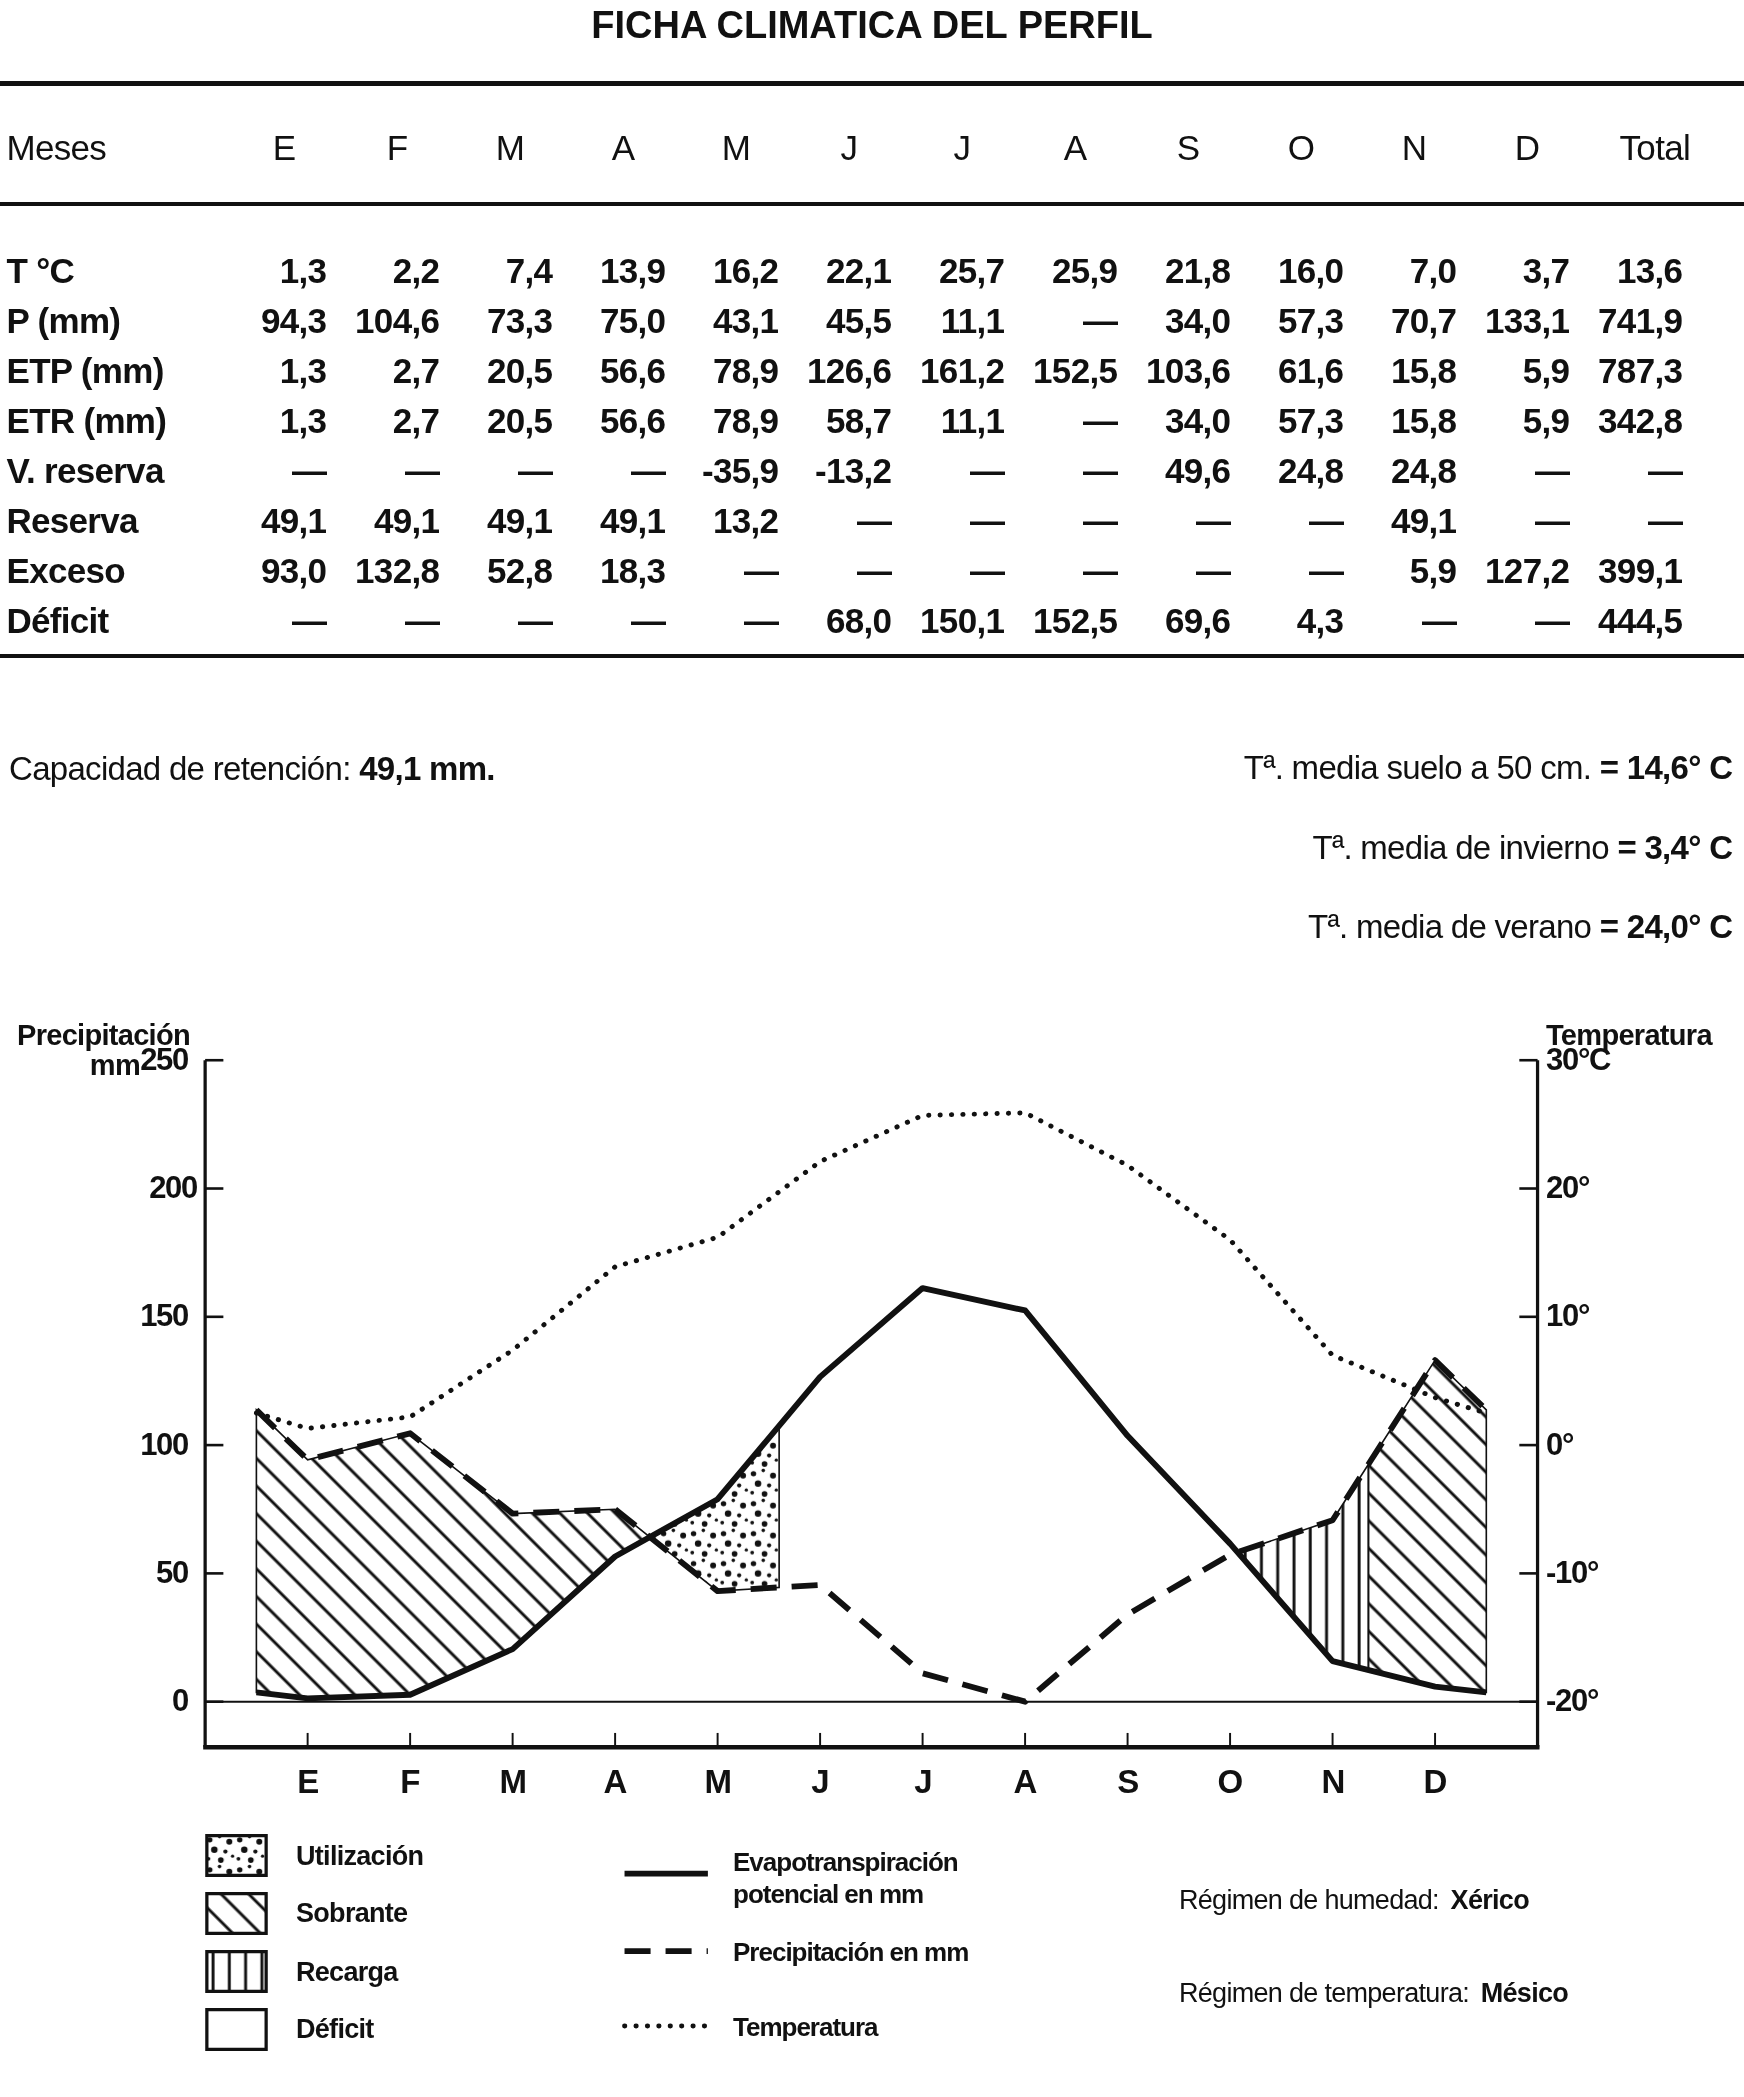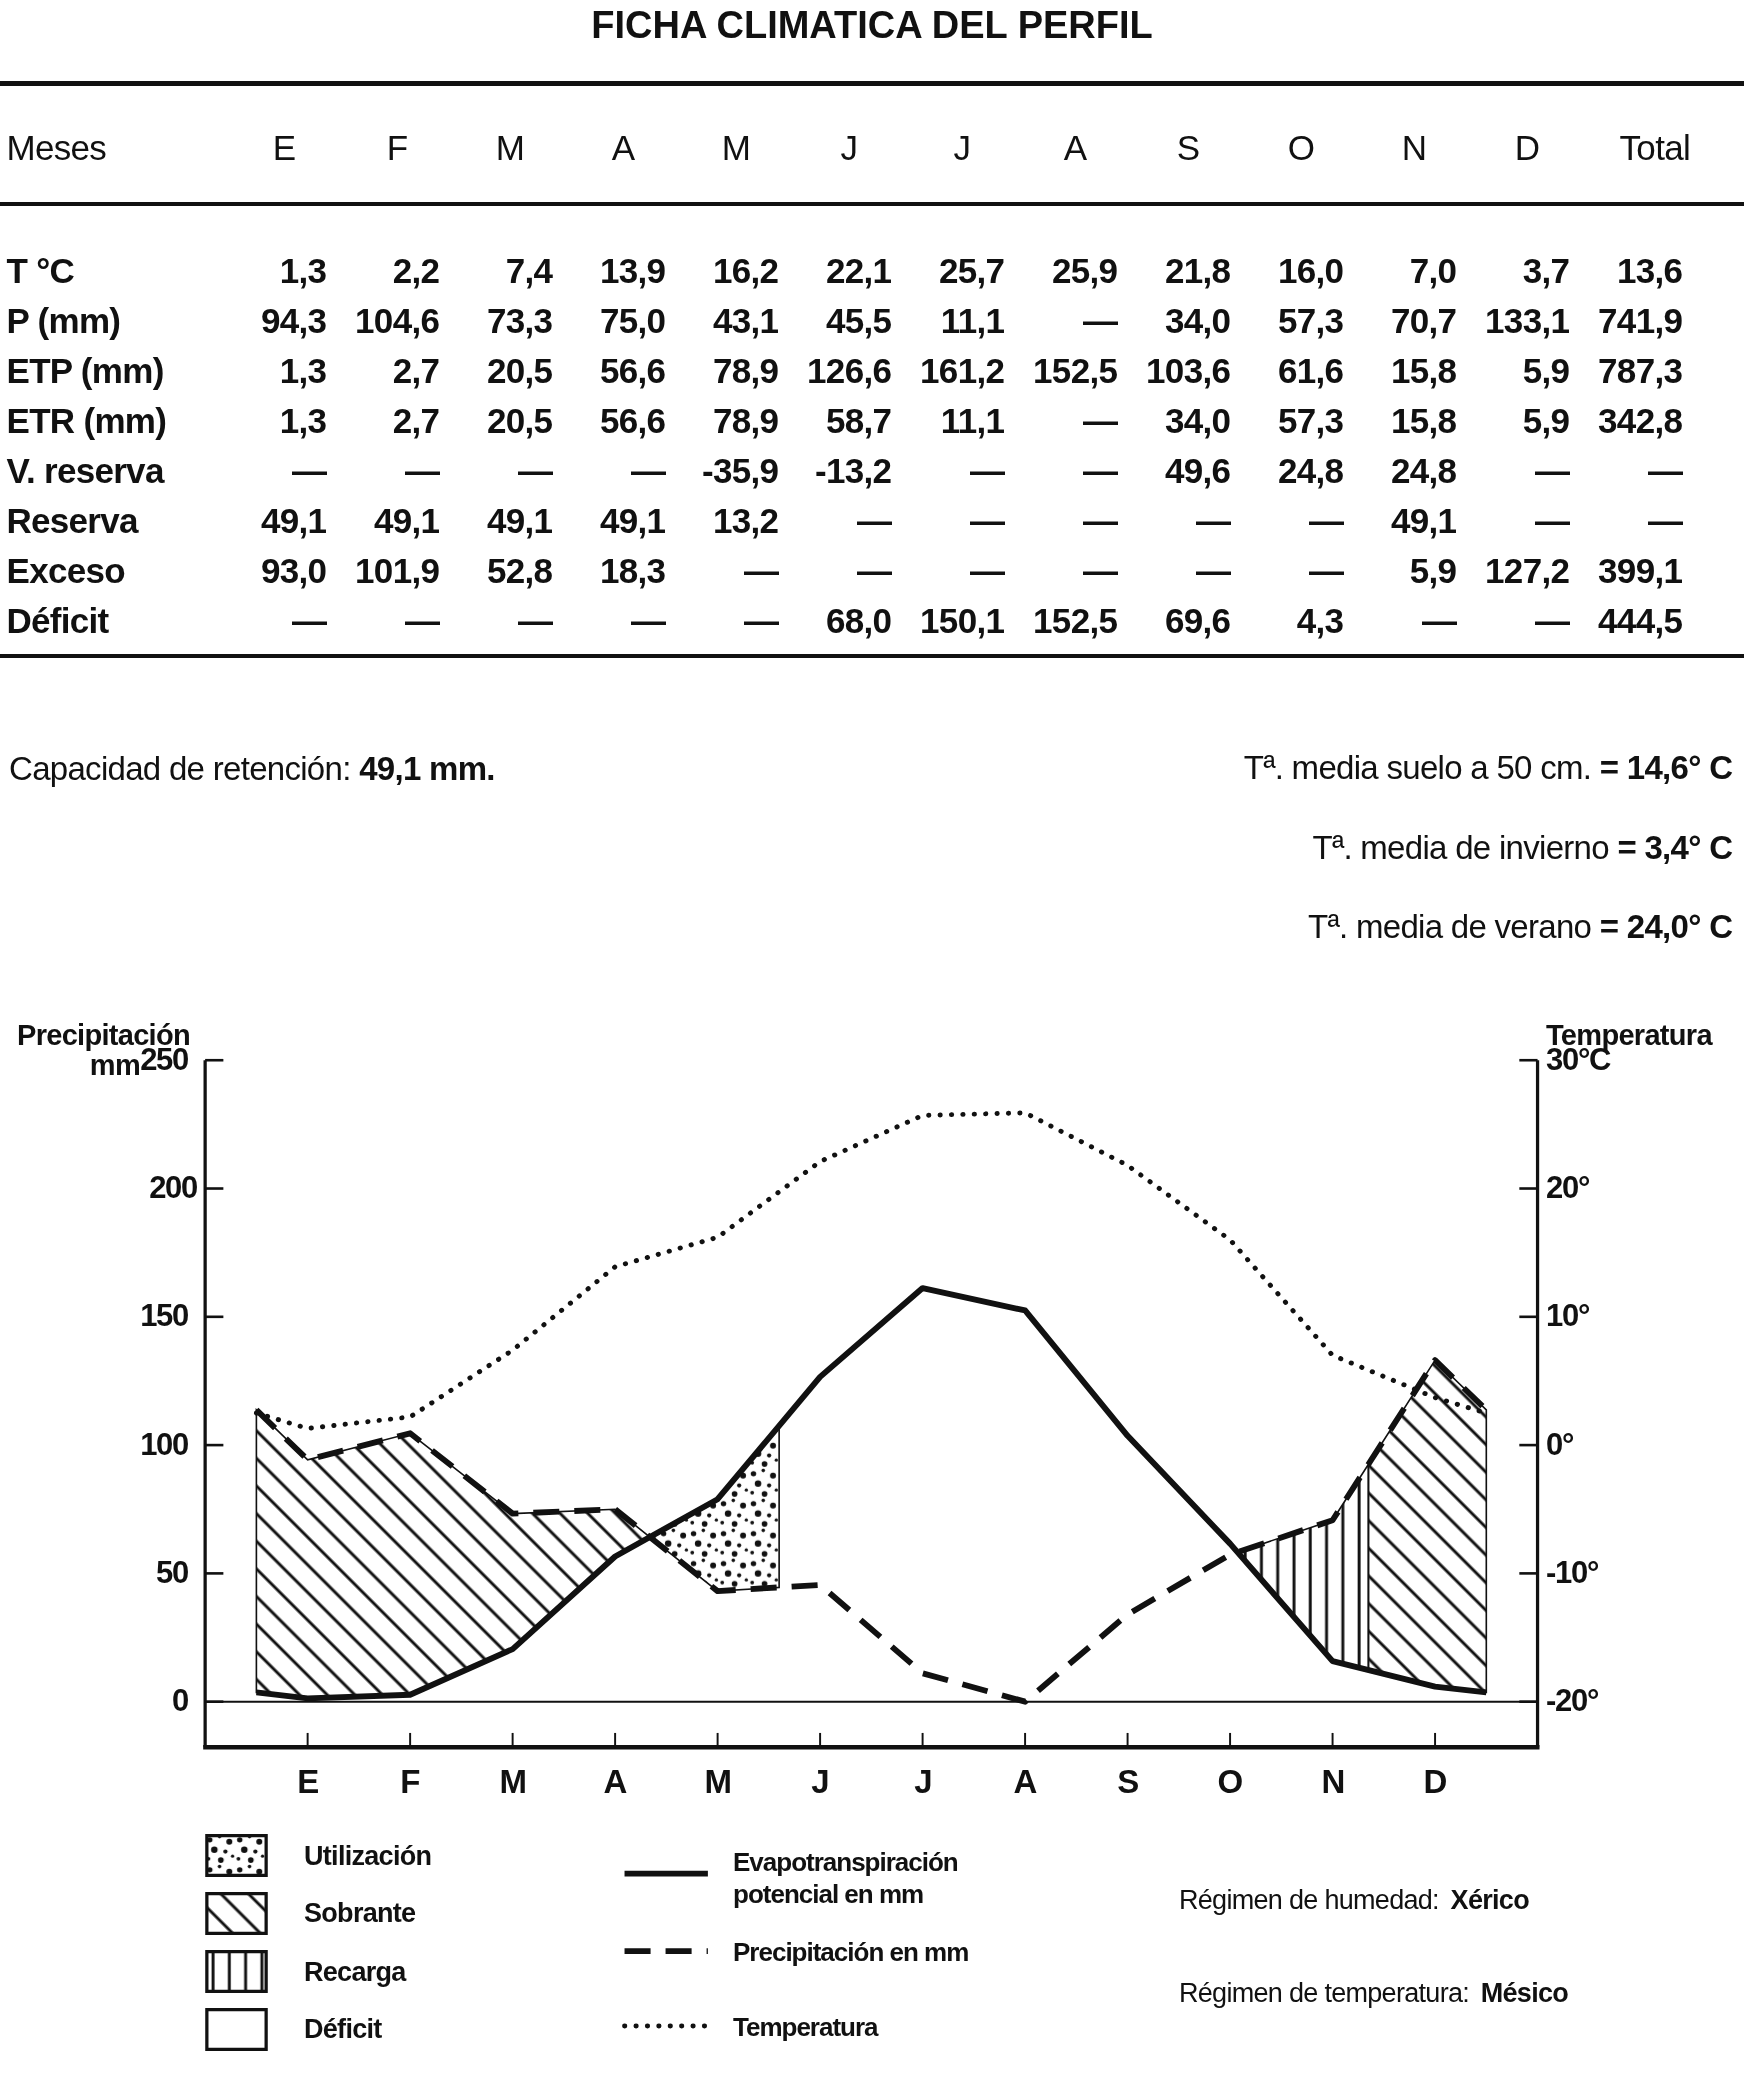--- a/index.html
+++ b/index.html
@@ -27,21 +27,21 @@
   #note-left{left:9px;top:750px;}
   .note-right{right:11.7px;text-align:right;}
   
   .axis-title{position:absolute;font-size:29px;font-weight:700;white-space:nowrap;}
   .ticklab{position:absolute;font-size:31px;font-weight:700;letter-spacing:-1.3px;white-space:nowrap;}
   .ticklab.left{text-align:right;width:188px;left:0;}
   .ticklab.right{left:1546px;}
   .monthlab{position:absolute;width:52px;text-align:center;font-size:33px;font-weight:700;top:1763px;}
   
   .swatch{position:absolute;left:205px;}
-  .arealab{position:absolute;left:304px;font-size:27px;font-weight:700;white-space:nowrap;}
+  .arealab{position:absolute;left:296px;font-size:27px;font-weight:700;white-space:nowrap;}
   .linelab{position:absolute;left:733px;font-size:26px;font-weight:700;letter-spacing:-1px;white-space:nowrap;}
   .regime{position:absolute;left:1179px;font-size:27px;white-space:nowrap;}
   .regime .lbl{font-weight:400;}
   .regime .val{font-weight:700;margin-left:11.7px;}
   svg{display:block;}
   #chart-svg{position:absolute;left:0;top:0;}
 </style>
 </head>
 <body>
 
@@ -147,21 +147,21 @@
       <div class="cell">—</div>
       <div class="cell">—</div>
       <div class="cell">—</div>
       <div class="cell">—</div>
       <div class="cell">—</div>
       <div class="cell">49,1</div>
       <div class="cell">—</div>
       <div class="cell">—</div>
       <div class="cell rowlabel">Exceso</div>
       <div class="cell">93,0</div>
-      <div class="cell">101,9</div>
+      <div class="cell">132,8</div>
       <div class="cell">52,8</div>
       <div class="cell">18,3</div>
       <div class="cell">—</div>
       <div class="cell">—</div>
       <div class="cell">—</div>
       <div class="cell">—</div>
       <div class="cell">—</div>
       <div class="cell">—</div>
       <div class="cell">5,9</div>
       <div class="cell">127,2</div>

